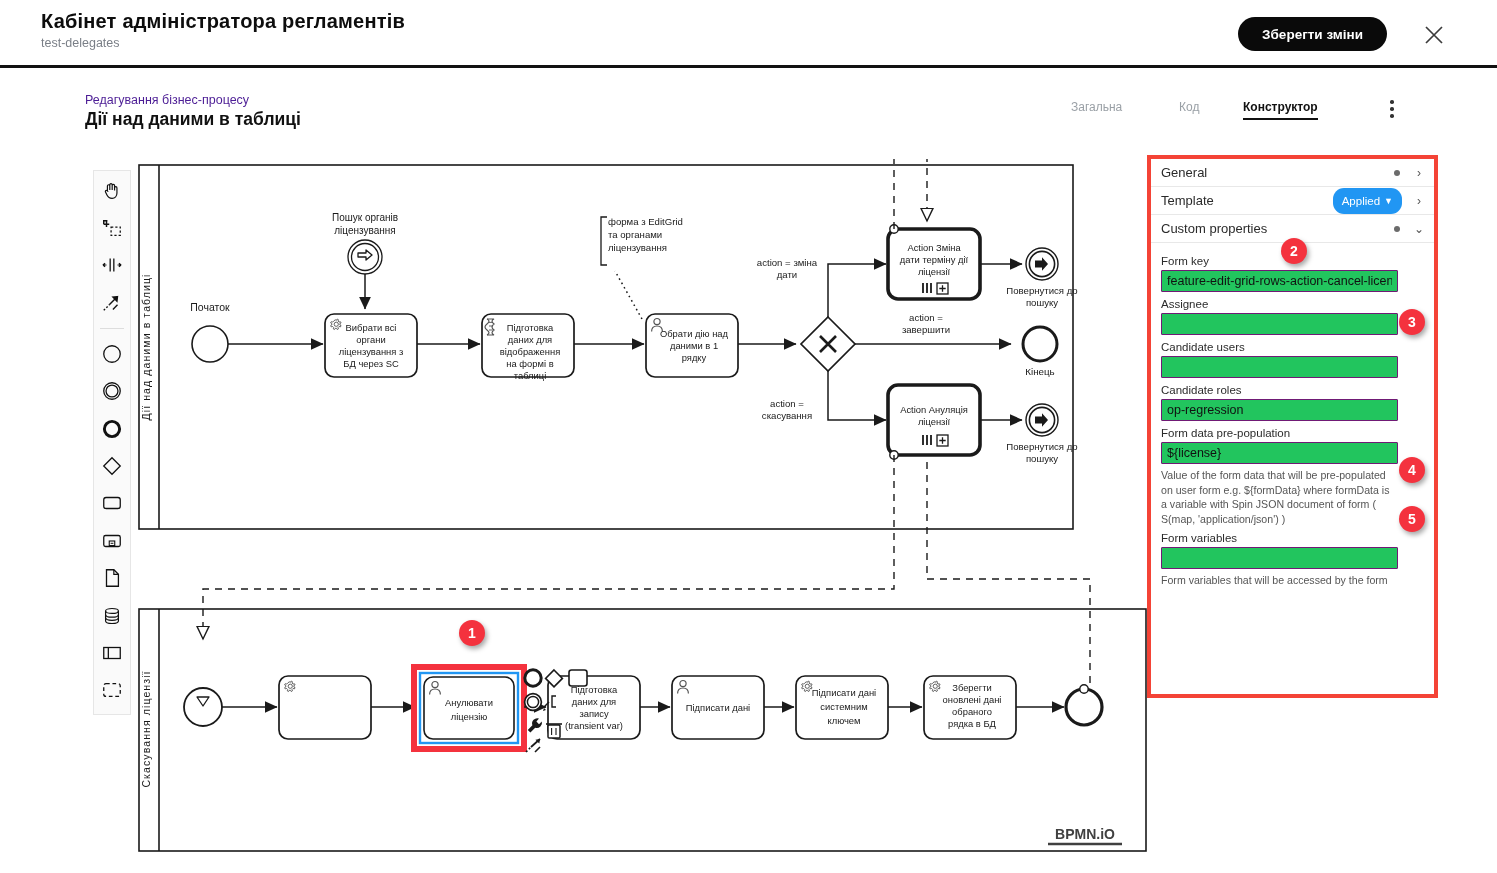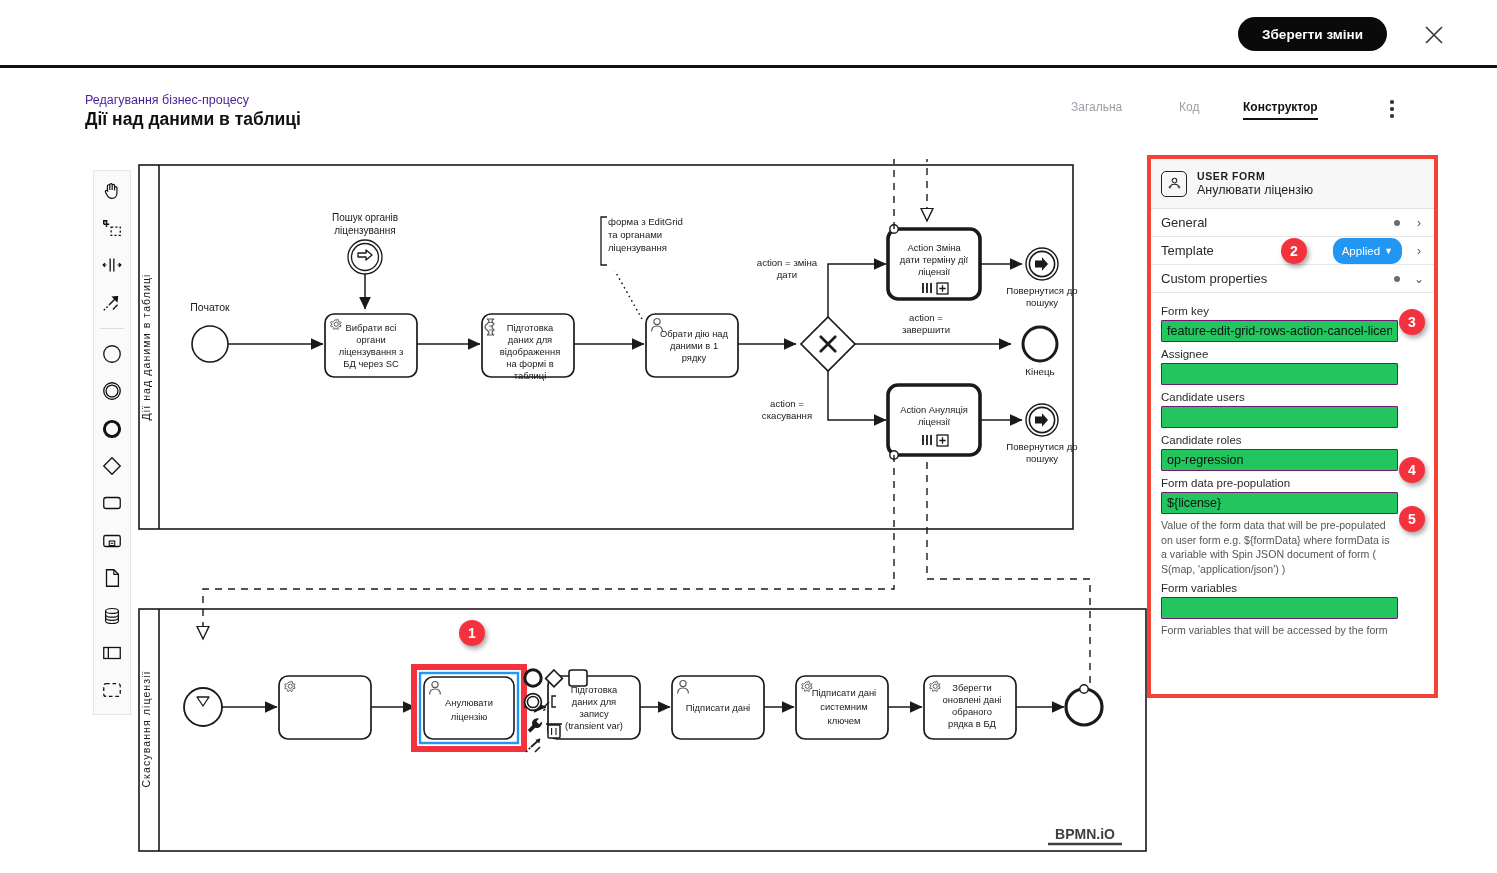--- a/index.html
+++ b/index.html
@@ -116,20 +116,24 @@
   #badge-1 { left:459px; top:620px; }
   #badge-2 { left:1281px; top:238px; }
   #badge-3 { left:1399px; top:309px; }
   #badge-4 { left:1399px; top:457px; }
   #badge-5 { left:1399px; top:506px; }
 </style>
 </head>
 <body>
 
 <div id="topbar">
+  <div class="titles">
+    <div id="app-title">Кабінет адміністратора регламентів</div>
+    <div id="app-sub">test-delegates</div>
+  </div>
   <button id="save-btn">Зберегти зміни</button>
   <div id="close-btn">
     <svg width="26" height="26" viewBox="0 0 26 26">
         <path d="M5 5 L21 21 M21 5 L5 21" stroke="#3b3b3b" stroke-width="1.7" fill="none"></path>
       </svg>
   </div>
 </div>
 
 <div id="subheader"></div>
 <div id="bc-small">Редагування бізнес-процесу</div>
@@ -499,33 +503,20 @@
   <g>
     <text x="948" y="680" font-size="14" font-weight="bold" fill="#404040" text-anchor="middle" font-family="Liberation Sans, sans-serif">BPMN.iO</text>
     <path d="M911 685 h74" stroke="#404040" stroke-width="2.4"></path>
   </g>
 </svg>
 </div>
 
 <div id="props">
   <div id="props-inner">
 
-    <div id="prop-head">
-      <div class="hicon">
-        <svg width="17" height="17" viewBox="0 0 20 20" fill="none" stroke="#222" stroke-width="1.2">
-          <circle cx="10" cy="6.6" r="2.7"></circle>
-          <path d="M4.4 16 q0-5 5.6-5 q5.6 0 5.6 5"></path>
-          <path d="M3 14 h3.5M13.5 14H17" stroke-width="1"></path>
-        </svg>
-      </div>
-      <div>
-        <div id="prop-type">USER FORM</div>
-        <div id="prop-name">Анулювати ліцензію</div>
-      </div>
-    </div>
 
     <div class="prop-row">
       <span class="lbl">General</span>
       <span class="dot"></span>
       <span class="chev">›</span>
     </div>
 
     <div class="prop-row">
       <span class="lbl">Template</span>
       <span class="applied-pill">

